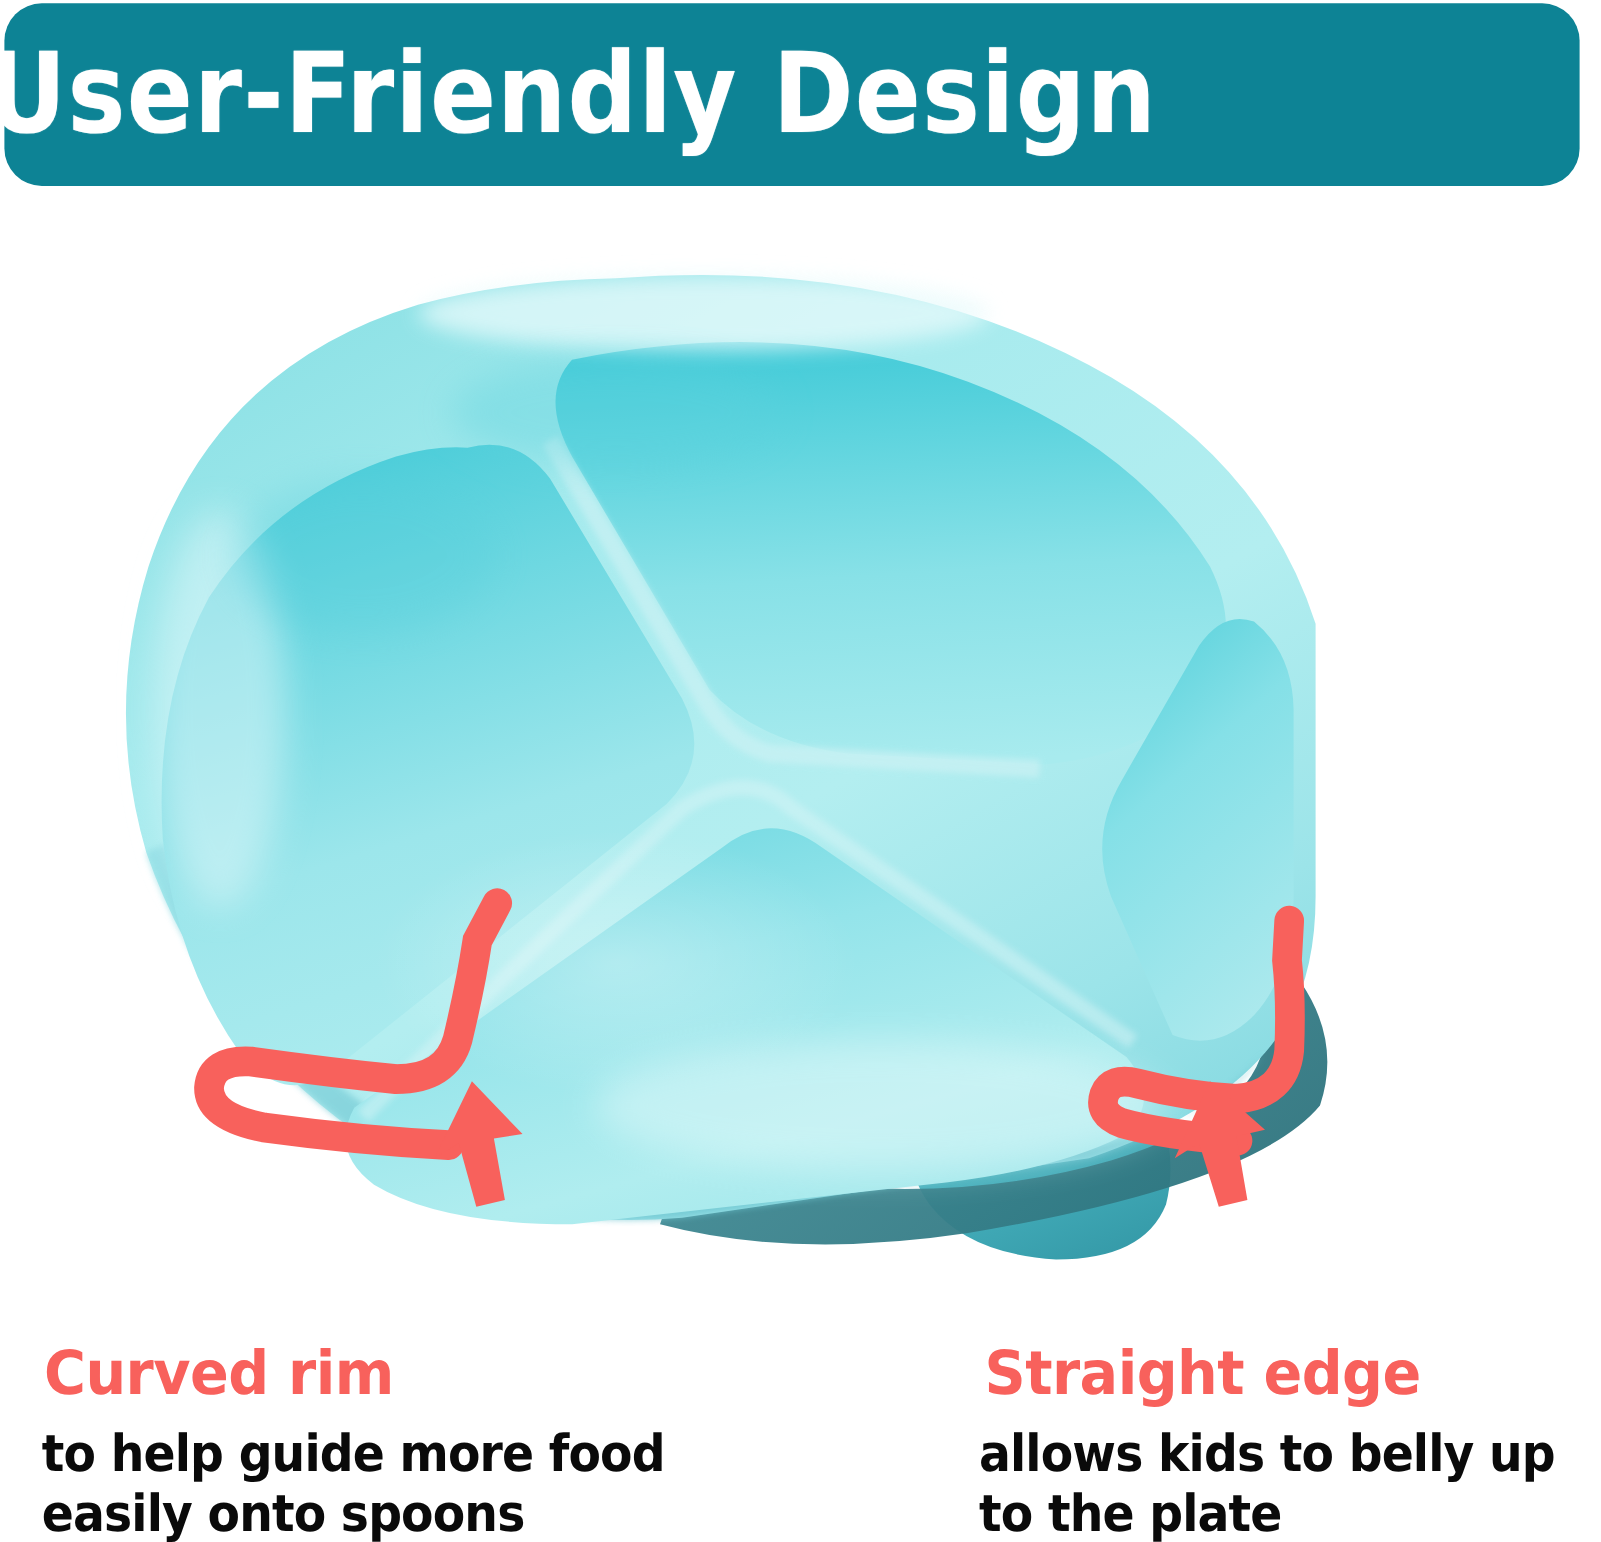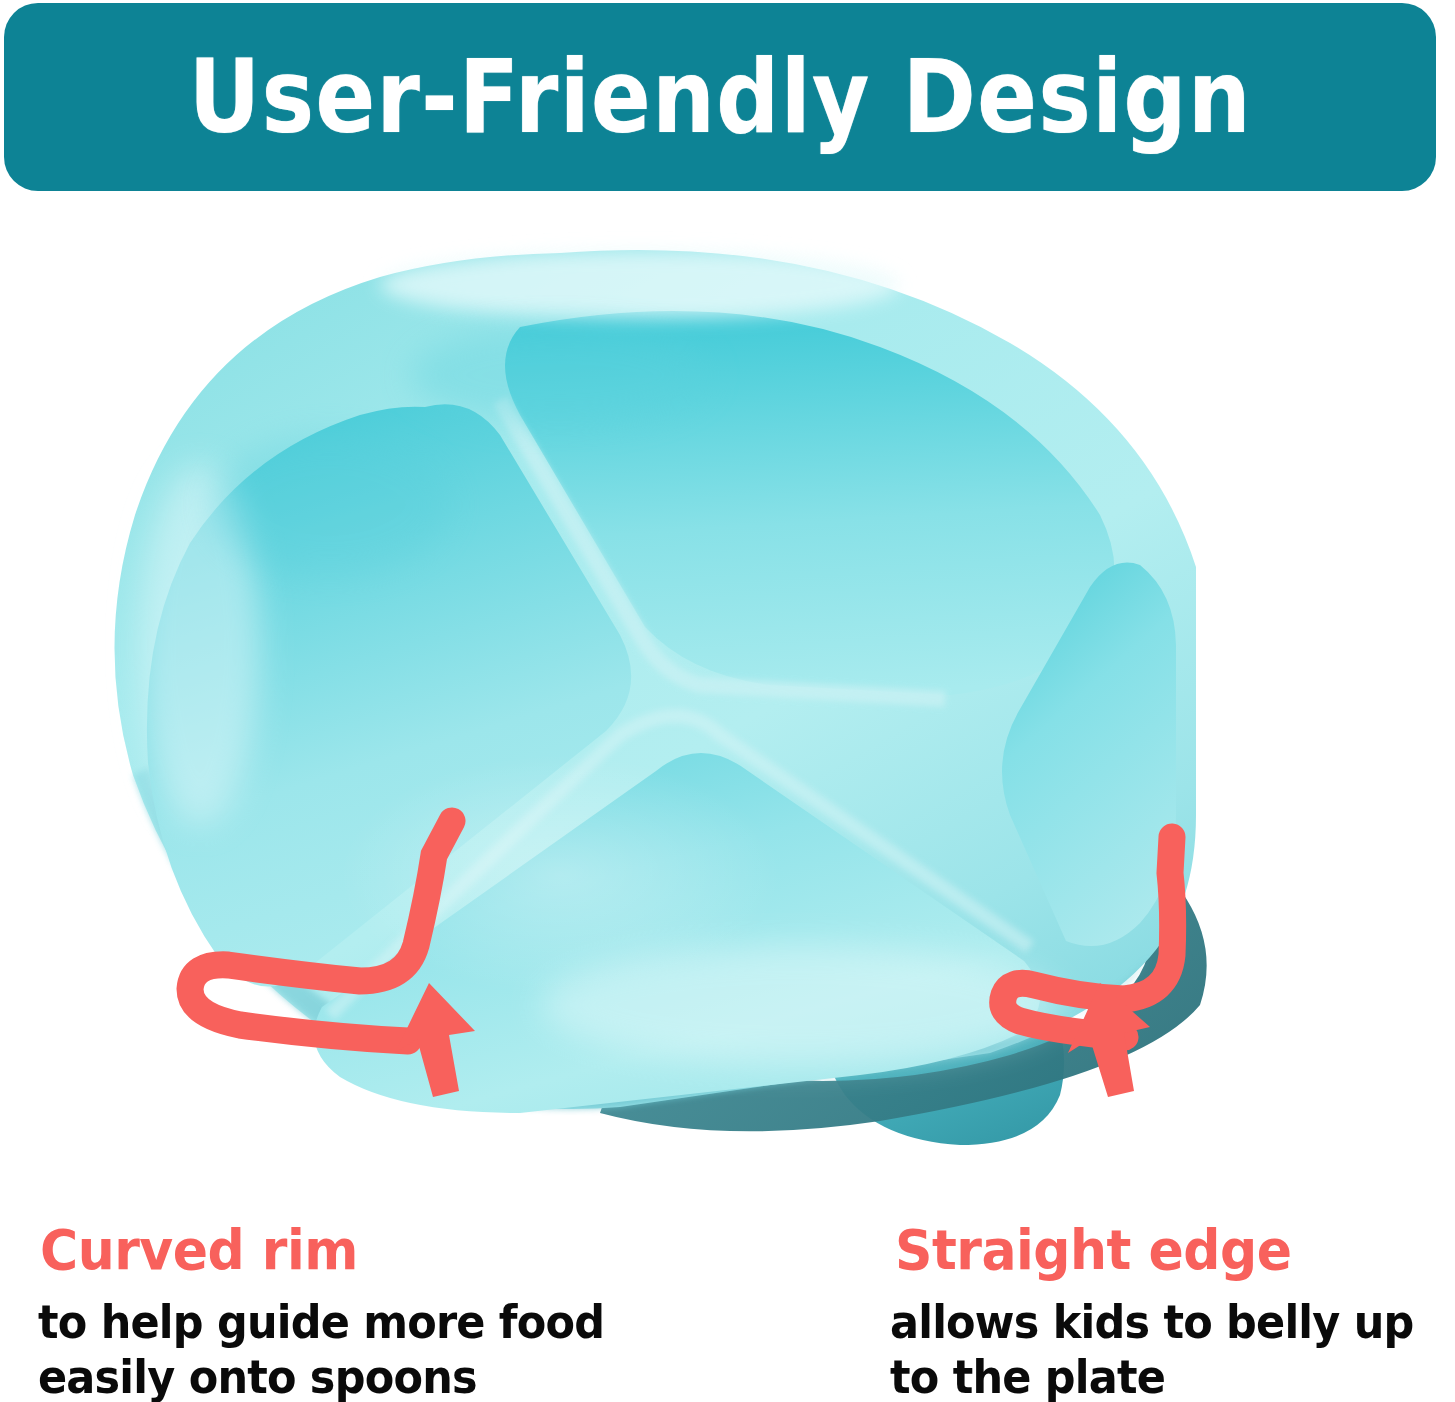--- a/index.html
+++ b/index.html
@@ -14,26 +14,25 @@
     overflow: hidden;
     font-family: "Liberation Sans", sans-serif;
   }
 
   
   #header-banner {
     position: absolute;
     left: 4px;
     top: 3px;
     width: 1432px;
-    height: 188px;
+    height: 166px;
     background: #0d8395;
     border-radius: 34px;
     display: flex;
     align-items: center;
-    justify-content: center;
   }
   #header-title {
     color: #ffffff;
     font-family: "DejaVu Sans", sans-serif;
     font-weight: bold;
     font-size: 86px;
     line-height: 1;
     letter-spacing: 1px;
     transform: scaleX(1.03) scaleY(1.18);
     transform-origin: center center;

